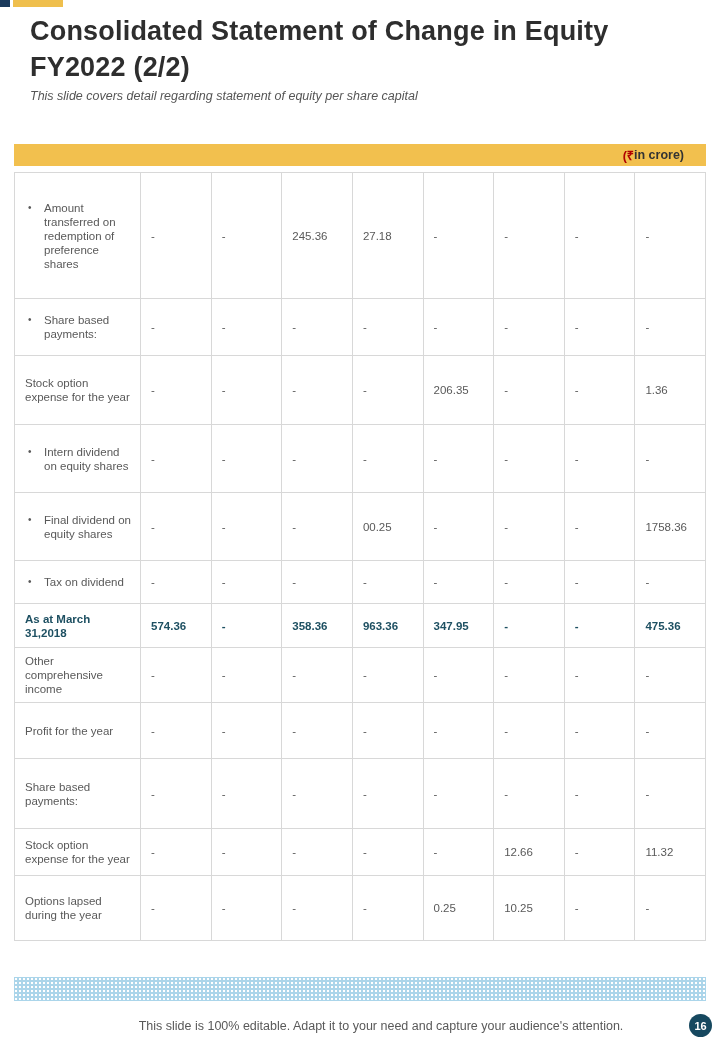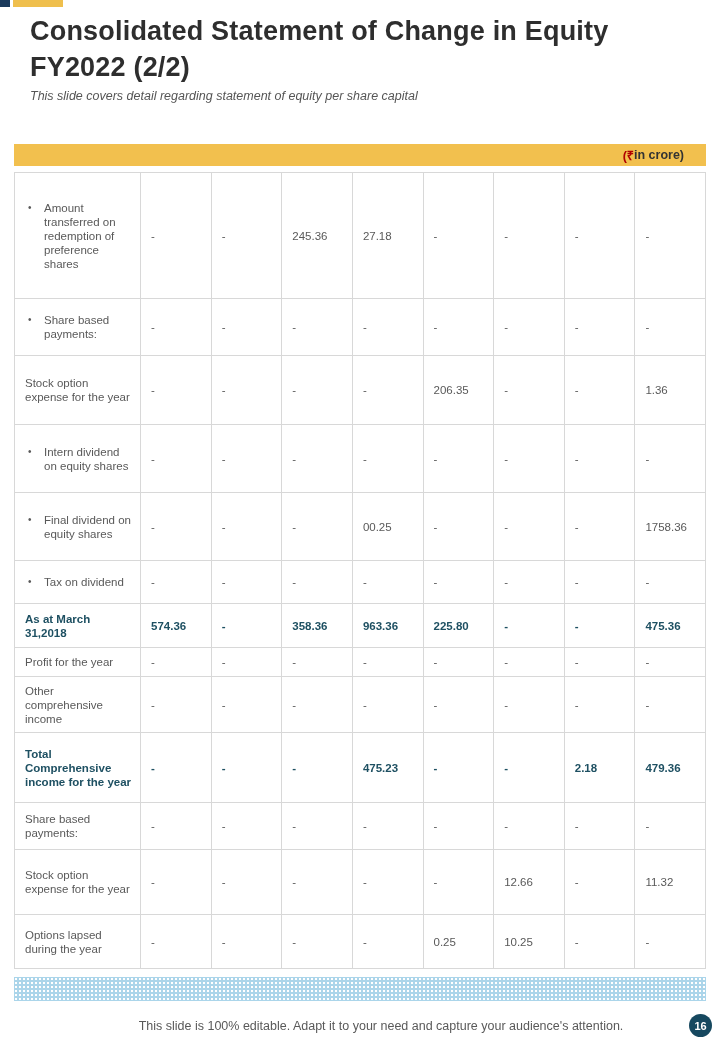--- a/index.html
+++ b/index.html
@@ -196,69 +196,54 @@
           <tr class="bold">
             <td class="label-cell">
               <div class="lblwrap">
                 <span class="txt">As at March 31,2018</span>
               </div>
             </td>
             <td>574.36</td>
             <td>-</td>
             <td>358.36</td>
             <td>963.36</td>
-            <td>225.80</td>
+            <td>347.95</td>
             <td>-</td>
             <td>-</td>
             <td>475.36</td>
           </tr>
           <tr>
             <td class="label-cell">
               <div class="lblwrap">
+                <span class="txt">Other comprehensive income</span>
+              </div>
+            </td>
+            <td>-</td>
+            <td>-</td>
+            <td>-</td>
+            <td>-</td>
+            <td>-</td>
+            <td>-</td>
+            <td>-</td>
+            <td>-</td>
+          </tr>
+          <tr>
+            <td class="label-cell">
+              <div class="lblwrap">
                 <span class="txt">Profit for the year</span>
               </div>
             </td>
             <td>-</td>
             <td>-</td>
             <td>-</td>
             <td>-</td>
             <td>-</td>
             <td>-</td>
             <td>-</td>
             <td>-</td>
-          </tr>
-          <tr>
-            <td class="label-cell">
-              <div class="lblwrap">
-                <span class="txt">Other comprehensive income</span>
-              </div>
-            </td>
-            <td>-</td>
-            <td>-</td>
-            <td>-</td>
-            <td>-</td>
-            <td>-</td>
-            <td>-</td>
-            <td>-</td>
-            <td>-</td>
-          </tr>
-          <tr class="bold">
-            <td class="label-cell">
-              <div class="lblwrap">
-                <span class="txt">Total Comprehensive income for the year</span>
-              </div>
-            </td>
-            <td>-</td>
-            <td>-</td>
-            <td>-</td>
-            <td>475.23</td>
-            <td>-</td>
-            <td>-</td>
-            <td>2.18</td>
-            <td>479.36</td>
           </tr>
           <tr>
             <td class="label-cell">
               <div class="lblwrap">
                 <span class="txt">Share based payments:</span>
               </div>
             </td>
             <td>-</td>
             <td>-</td>
             <td>-</td>

